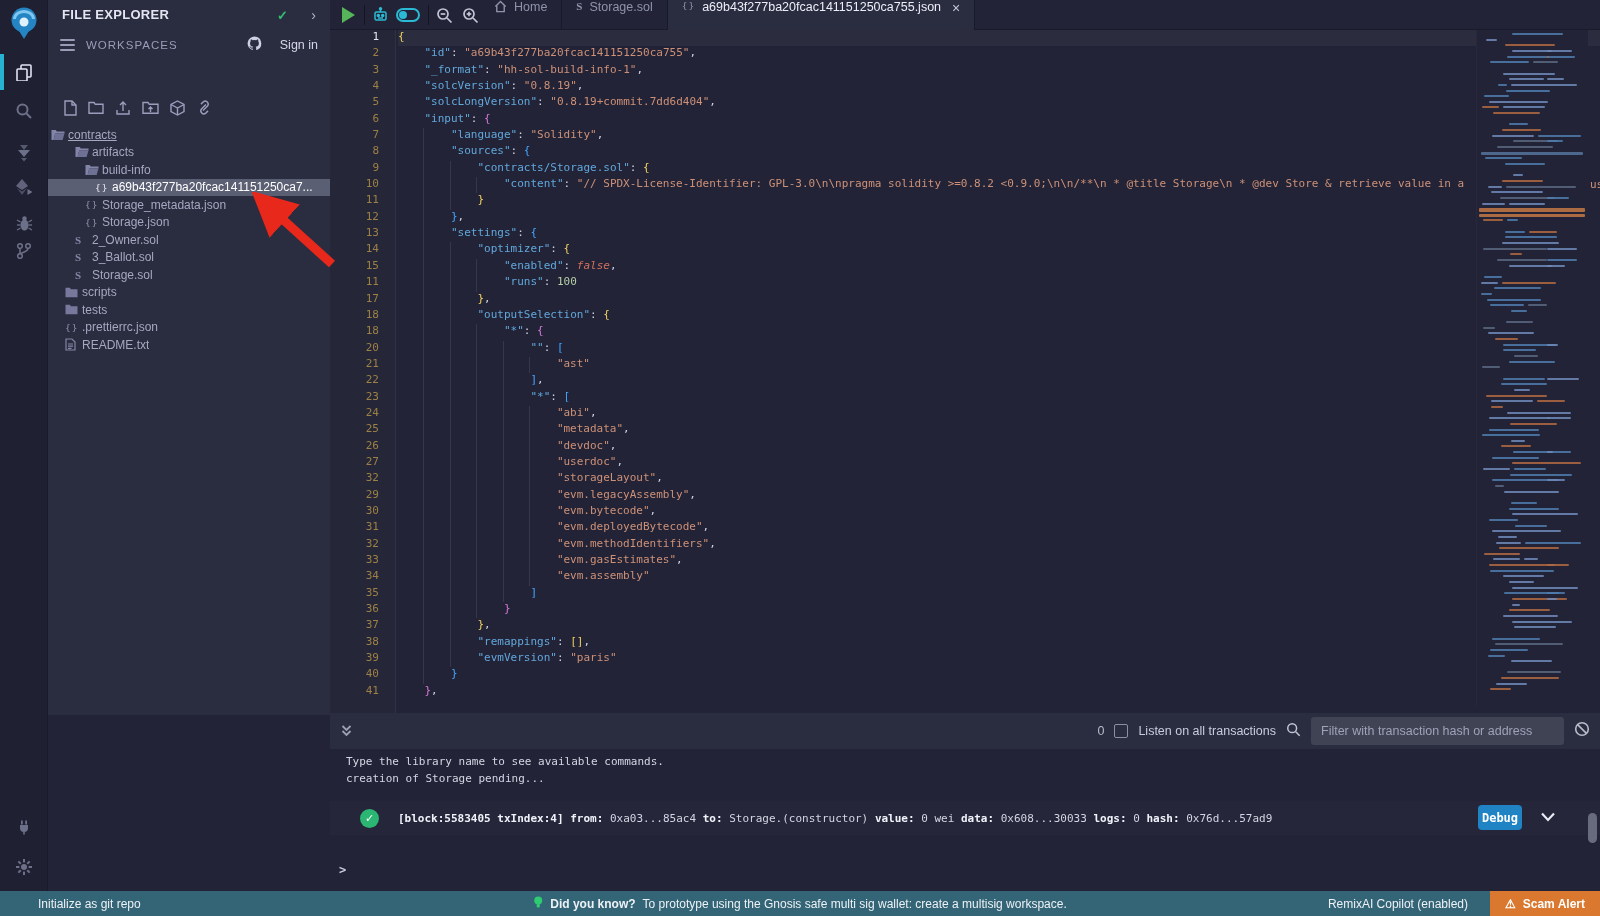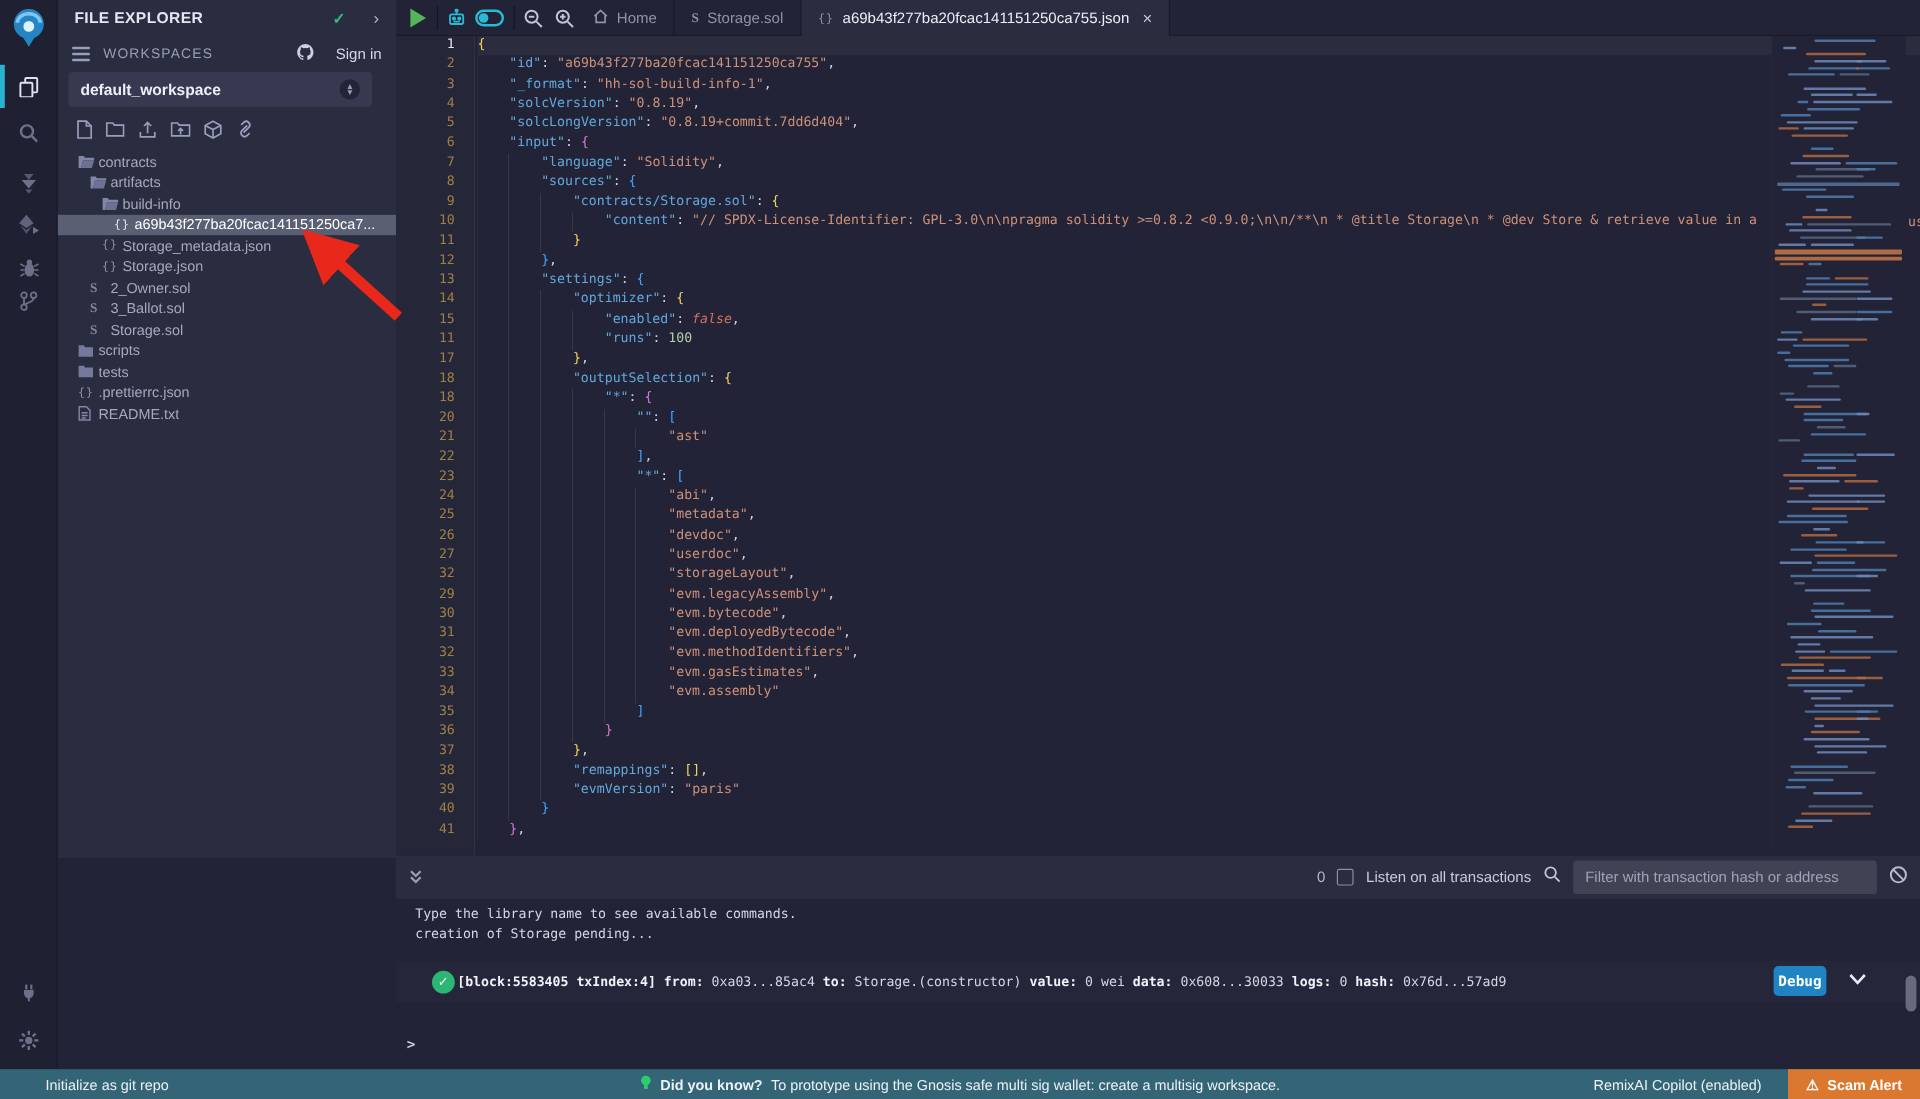--- a/index.html
+++ b/index.html
@@ -55,21 +55,21 @@
 
   
   .tabbar { position:absolute; left:0; top:0; width:100%; height:30px; border-bottom:1px solid #1a1b2a; }
   .tb-ico { position:absolute; top:0; height:30px; display:flex; align-items:center; cursor:pointer; }
   .vsep { position:absolute; top:5px; width:1px; height:20px; background:#141522; }
   .play-tri { width:0; height:0; border-left:13px solid #57b559; border-top:8px solid transparent;
     border-bottom:8px solid transparent; }
   .toggle { width:24px; height:14px; border:2px solid #2bbad4; border-radius:8px; position:relative; }
   .toggle .dot { position:absolute; left:1px; top:1px; width:8px; height:8px; border-radius:50%; background:#2bbad4; }
   .tabs { position:absolute; left:150px; top:0; height:30px; display:flex; }
-  .tab { height:30px; display:flex; align-items:center; gap:7px; padding:0 14px; font-size:12.5px;
+  .tab { height:30px; display:flex; gap:7px; padding:0 14px; font-size:12.5px;
     color:#8f92aa; border-right:1px solid #191a29; cursor:pointer; white-space:nowrap; }
   .tab.active { background:#2a2c3f; color:#eceef8; }
   .tab .close { font-size:14px; color:#c5c7d6; margin-left:4px; }
   .tab .ticodim { color:#8f92aa; }
 
   
   .editor { position:absolute; left:0; top:30px; width:100%; height:683px; overflow:hidden; }
   .gutter { position:absolute; left:0; top:0; width:66px; height:100%; background:#252738;
     border-right:1px solid rgba(255,255,255,.05); }
   .ln { height:16.35px; line-height:16.35px; text-align:right; padding-right:16px;
@@ -99,21 +99,21 @@
   .t-listen { font-size:12.5px; color:#c9ccdb; }
   .t-filter { width:253px; height:28px; background:#3f4354; border:none; border-radius:3px;
     padding:0 10px; font-size:12.5px; color:#d0d2e0; outline:none; }
   .t-filter::placeholder { color:#9fa2b8; }
   .term-logs { position:absolute; left:16px; top:40px; font:11px "DejaVu Sans Mono",monospace;
     color:#d4d6e4; line-height:17px; }
   .tx-row { position:absolute; left:0; top:88px; width:100%; height:34px; display:flex;
     align-items:center; padding-left:30px; background:rgba(255,255,255,.015); }
   .tx-check { width:19px; height:19px; border-radius:50%; background:#2bb673; color:#fff;
     font-size:11px; display:flex; align-items:center; justify-content:center; flex:none; }
-  .tx-text { margin-left:2px; font:11px "DejaVu Sans Mono",monospace; color:#d4d6e4; white-space:nowrap;
+  .tx-text { margin-left:19px; font:11px "DejaVu Sans Mono",monospace; color:#d4d6e4; white-space:nowrap;
     overflow:hidden; max-width:990px; }
   .tx-text b { color:#f0f2fa; }
   .debug-btn { position:absolute; right:78px; top:4px; width:44px; height:25px; background:#2083c4;
     color:#fff; font-size:12px; font-weight:700; border:none; border-radius:4px; cursor:pointer;
     font-family:"DejaVu Sans Mono",monospace; }
   .tx-chev { position:absolute; right:44px; top:8px; color:#e8eaf4; cursor:pointer; }
   .term-prompt { position:absolute; left:9px; top:150px; font:700 12px "DejaVu Sans Mono",monospace; color:#c9ccdb; }
   .term-scroll { position:absolute; right:3px; top:100px; width:9px; height:30px; border-radius:5px; background:#676b7d; }
 
   
@@ -231,27 +231,20 @@
       <div class="signin">
         <span>
           <svg width="15" height="15" viewBox="0 0 16 16" fill="#cdd0e0">
               <path d="M8 .6a7.4 7.4 0 0 0-2.34 14.4c.37.07.5-.16.5-.35v-1.25c-2.06.45-2.5-.99-2.5-.99-.33-.85-.82-1.07-.82-1.07-.67-.46.05-.45.05-.45.74.05 1.13.76 1.13.76.66 1.13 1.73.8 2.15.6.07-.47.26-.8.47-.98-1.65-.19-3.38-.82-3.38-3.65 0-.8.29-1.47.76-1.98-.08-.19-.33-.94.07-1.96 0 0 .62-.2 2.03.76a7 7 0 0 1 3.7 0c1.4-.96 2.02-.76 2.02-.76.4 1.02.15 1.77.07 1.96.47.51.76 1.17.76 1.98 0 2.84-1.73 3.46-3.38 3.64.27.23.5.67.5 1.35v2c0 .2.13.42.5.35A7.4 7.4 0 0 0 8 .6z"></path>
             </svg>
         </span>
         <span>Sign in</span>
       </div>
     </div>
 
-    <div class="ws-select">
-      <span class="name">default_workspace</span>
-      <span class="ctl">
-          <span>▲</span>
-          <span>▼</span>
-        </span>
-    </div>
 
     <div class="fe-toolbar">
       <span class="tbi">
         <svg width="14" height="16" viewBox="0 0 14 16" fill="none" stroke="currentColor" stroke-width="1.4">
             <path d="M2 1h7l4 4v10H2z"></path>
             <path d="M9 1v4h4"></path>
           </svg></span>
       <span class="tbi">
         <svg width="16" height="15" viewBox="0 0 16 15" fill="none" stroke="currentColor" stroke-width="1.4">
             <path d="M1 2.5h5l1.3 1.8H15v9H1z"></path>
@@ -272,21 +265,21 @@
             <path d="M1 4.5l6.5 3.5L14 4.5 M7.5 8v7"></path>
           </svg></span>
       <span class="tbi">
         <svg width="17" height="15" viewBox="0 0 17 15" fill="none" stroke="currentColor" stroke-width="1.5">
             <path d="M7 10.5 l4.5-4.5a3 3 0 0 0-4.2-4.2L5 4.1"></path>
             <path d="M10 4.5 l-4.5 4.5a3 3 0 0 0 4.2 4.2L12 10.9"></path>
           </svg></span>
     </div>
 
     <div class="tree">
-        <div class="trow" style="padding-left: 17px;">
+        <div class="trow" style="padding-left: 3px; text-decoration: underline;">
           <span class="ticon">
             <svg width="14" height="12" viewBox="0 0 14 12">
               <path d="M.5 1h4.3l1 1.5h7.7v2H4.2L2.6 11H.5z" fill="#8285a8"></path>
               <path d="M4.2 4.5h9.3L11.6 11H2.6z" fill="#6e7194"></path>
             </svg>
           </span>
           <span class="lbl">contracts</span>
         </div>
         <div class="trow" style="padding-left: 27px;">
           <span class="ticon">

